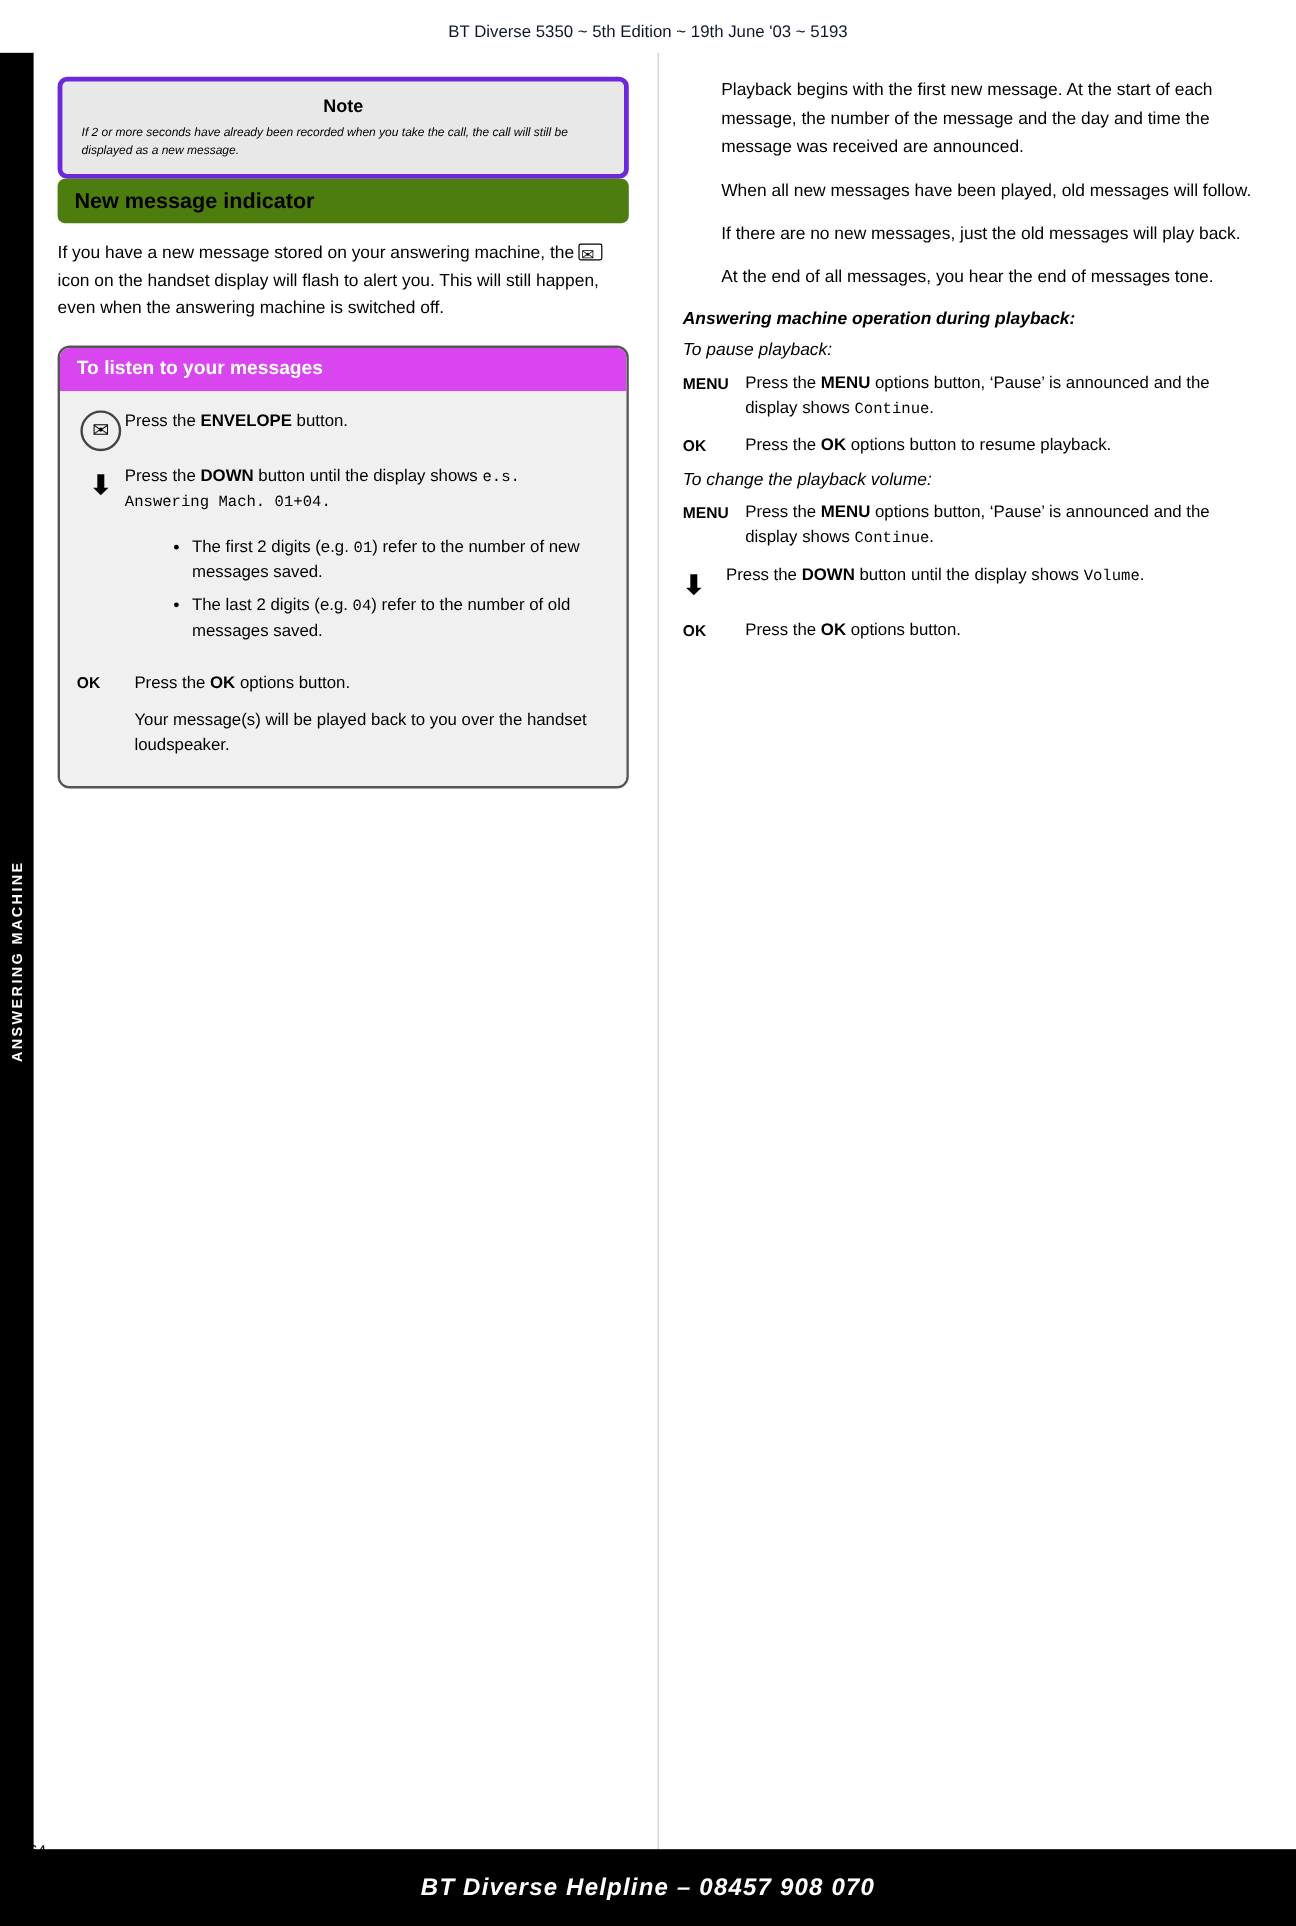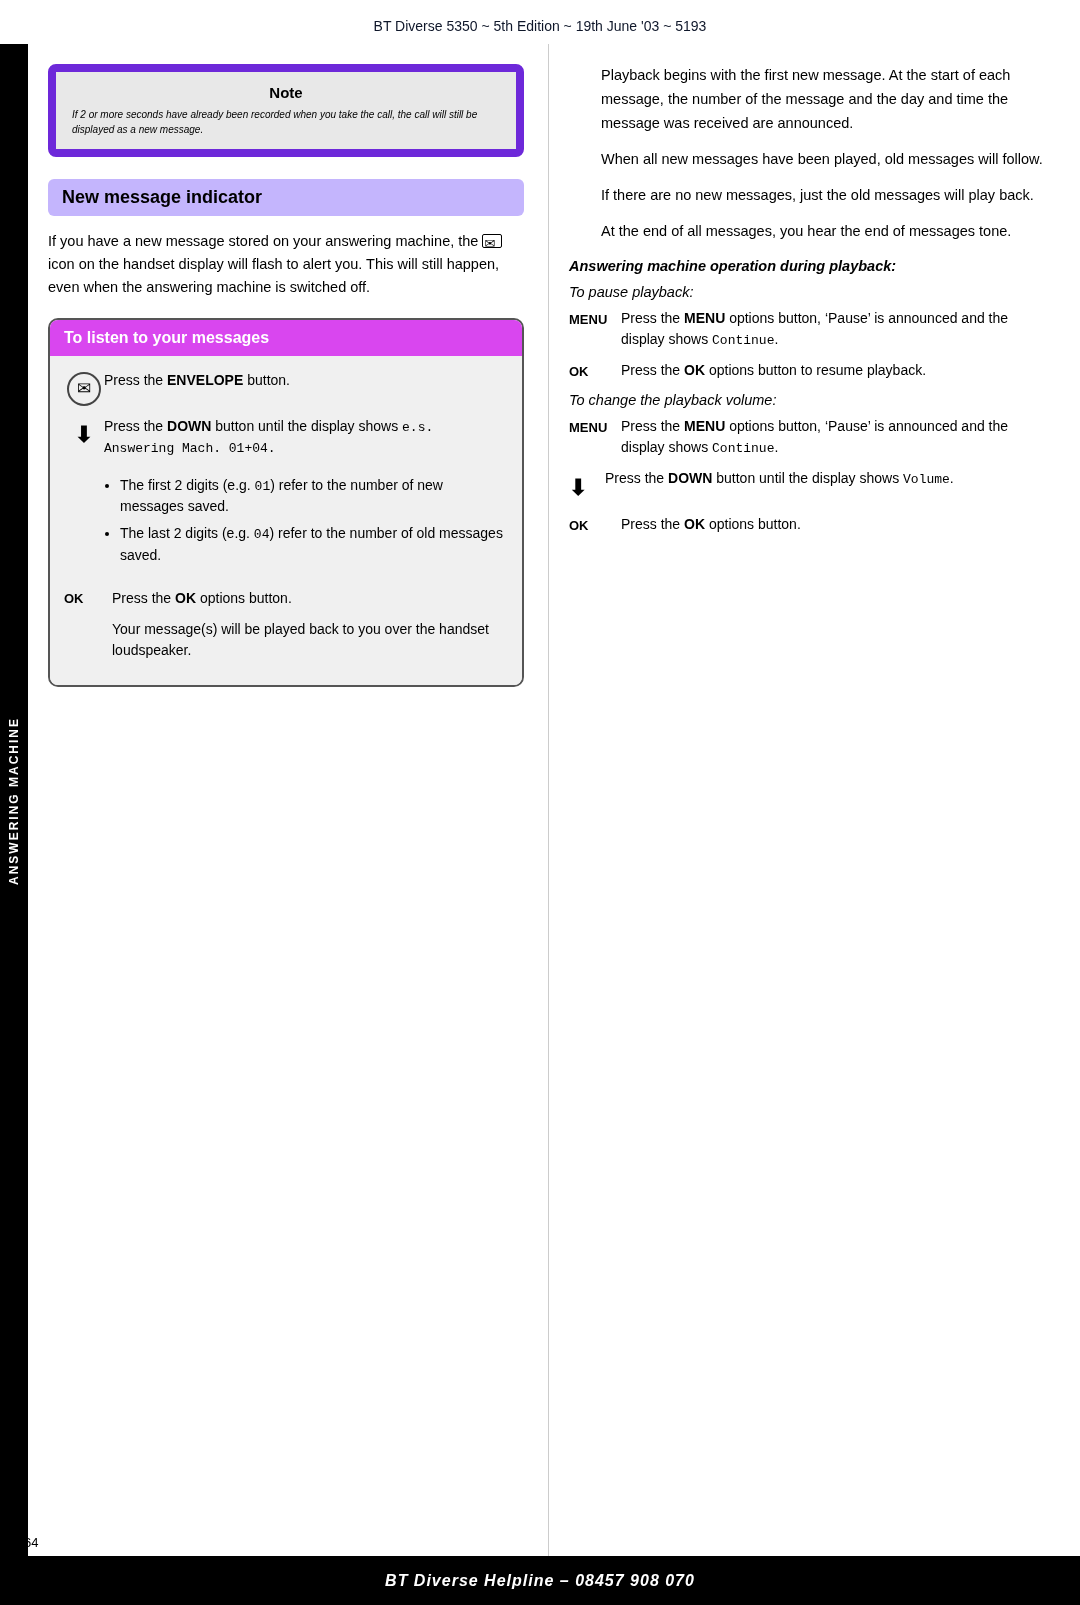--- a/index.html
+++ b/index.html
@@ -49,40 +49,39 @@
       padding: 20px 24px 20px 20px;
       flex-shrink: 0;
     }
     .right-column {
       flex: 1;
       padding: 20px 30px 20px 20px;
       border-left: 1px solid #ccc;
     }
     
     .note-box {
-      border: 8px solid #6d28d9;
+      border: 4px solid #6d28d9;
       border-radius: 8px;
       background: #e8e8e8;
       padding: 12px 16px;
-      margin-bottom: 22px;
     }
     .note-box .note-title {
       font-weight: bold;
       text-align: center;
       font-size: 15px;
       margin-bottom: 6px;
     }
     .note-box .note-text {
       font-style: italic;
       font-size: 10px;
       line-height: 1.5;
     }
     
     .section-header {
-      background: #c4b5fd;
+      background: #4d7c0f;
       border-radius: 6px;
       padding: 8px 14px;
       font-size: 18px;
       font-weight: 900;
       margin-bottom: 14px;
       display: block;
     }
     .section-body {
       font-size: 14.5px;
       line-height: 1.6;
@@ -147,20 +146,21 @@
       line-height: 1.5;
     }
     .monospace { font-family: 'Courier New', Courier, monospace; font-size: 13px; }
     .bullet-list {
       margin: 6px 0 6px 16px;
       font-size: 14px;
       line-height: 1.5;
     }
     .bullet-list li {
       margin-bottom: 6px;
+      margin-left: 40px;
     }
     
     .circle-icon {
       width: 34px;
       height: 34px;
       border: 2px solid #444;
       border-radius: 50%;
       display: flex;
       align-items: center;
       justify-content: center;
@@ -217,29 +217,29 @@
       flex: 1;
       font-size: 14px;
       line-height: 1.5;
     }
     
     .page-footer {
       background: #000;
       color: #fff;
       text-align: center;
       padding: 10px 12px;
-      font-size: 16px;
+      font-size: 20px;
       font-style: italic;
       font-weight: bold;
       letter-spacing: 1px;
       position: absolute;
       bottom: 0;
       left: 0;
       right: 0;
-      height: 49px;
+      height: 64px;
       display: flex;
       align-items: center;
       justify-content: center;
     }
     .page-number {
       position: absolute;
       bottom: 55px;
       left: 24px;
       font-size: 13px;
     }

